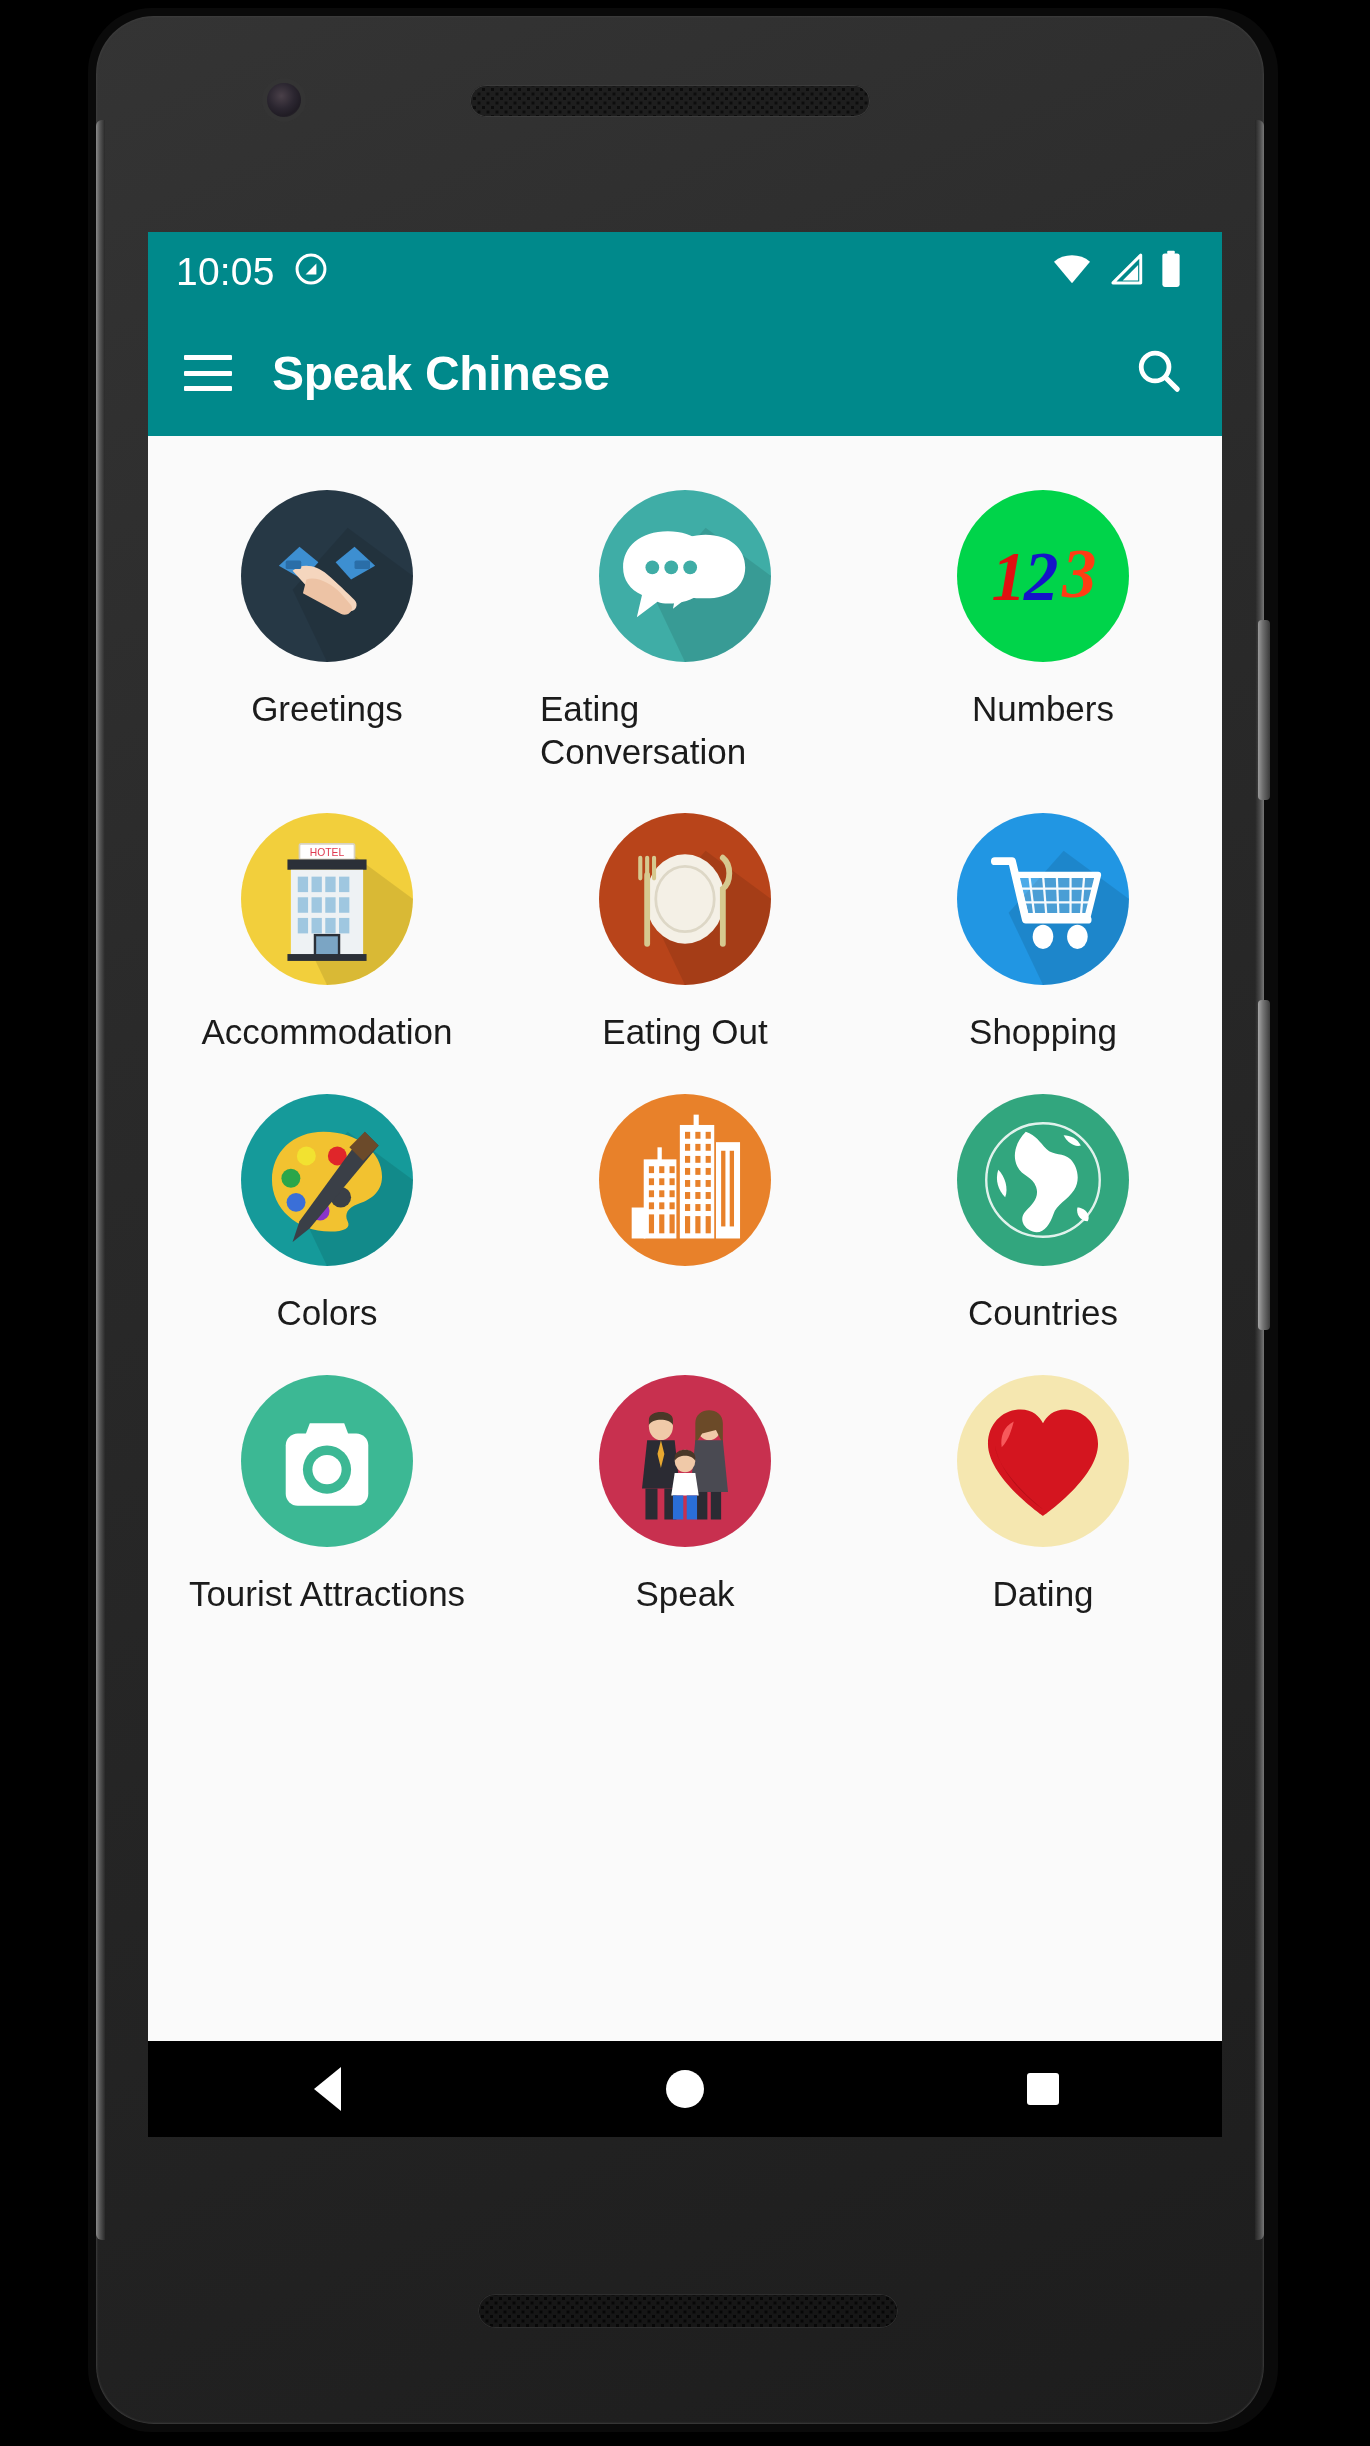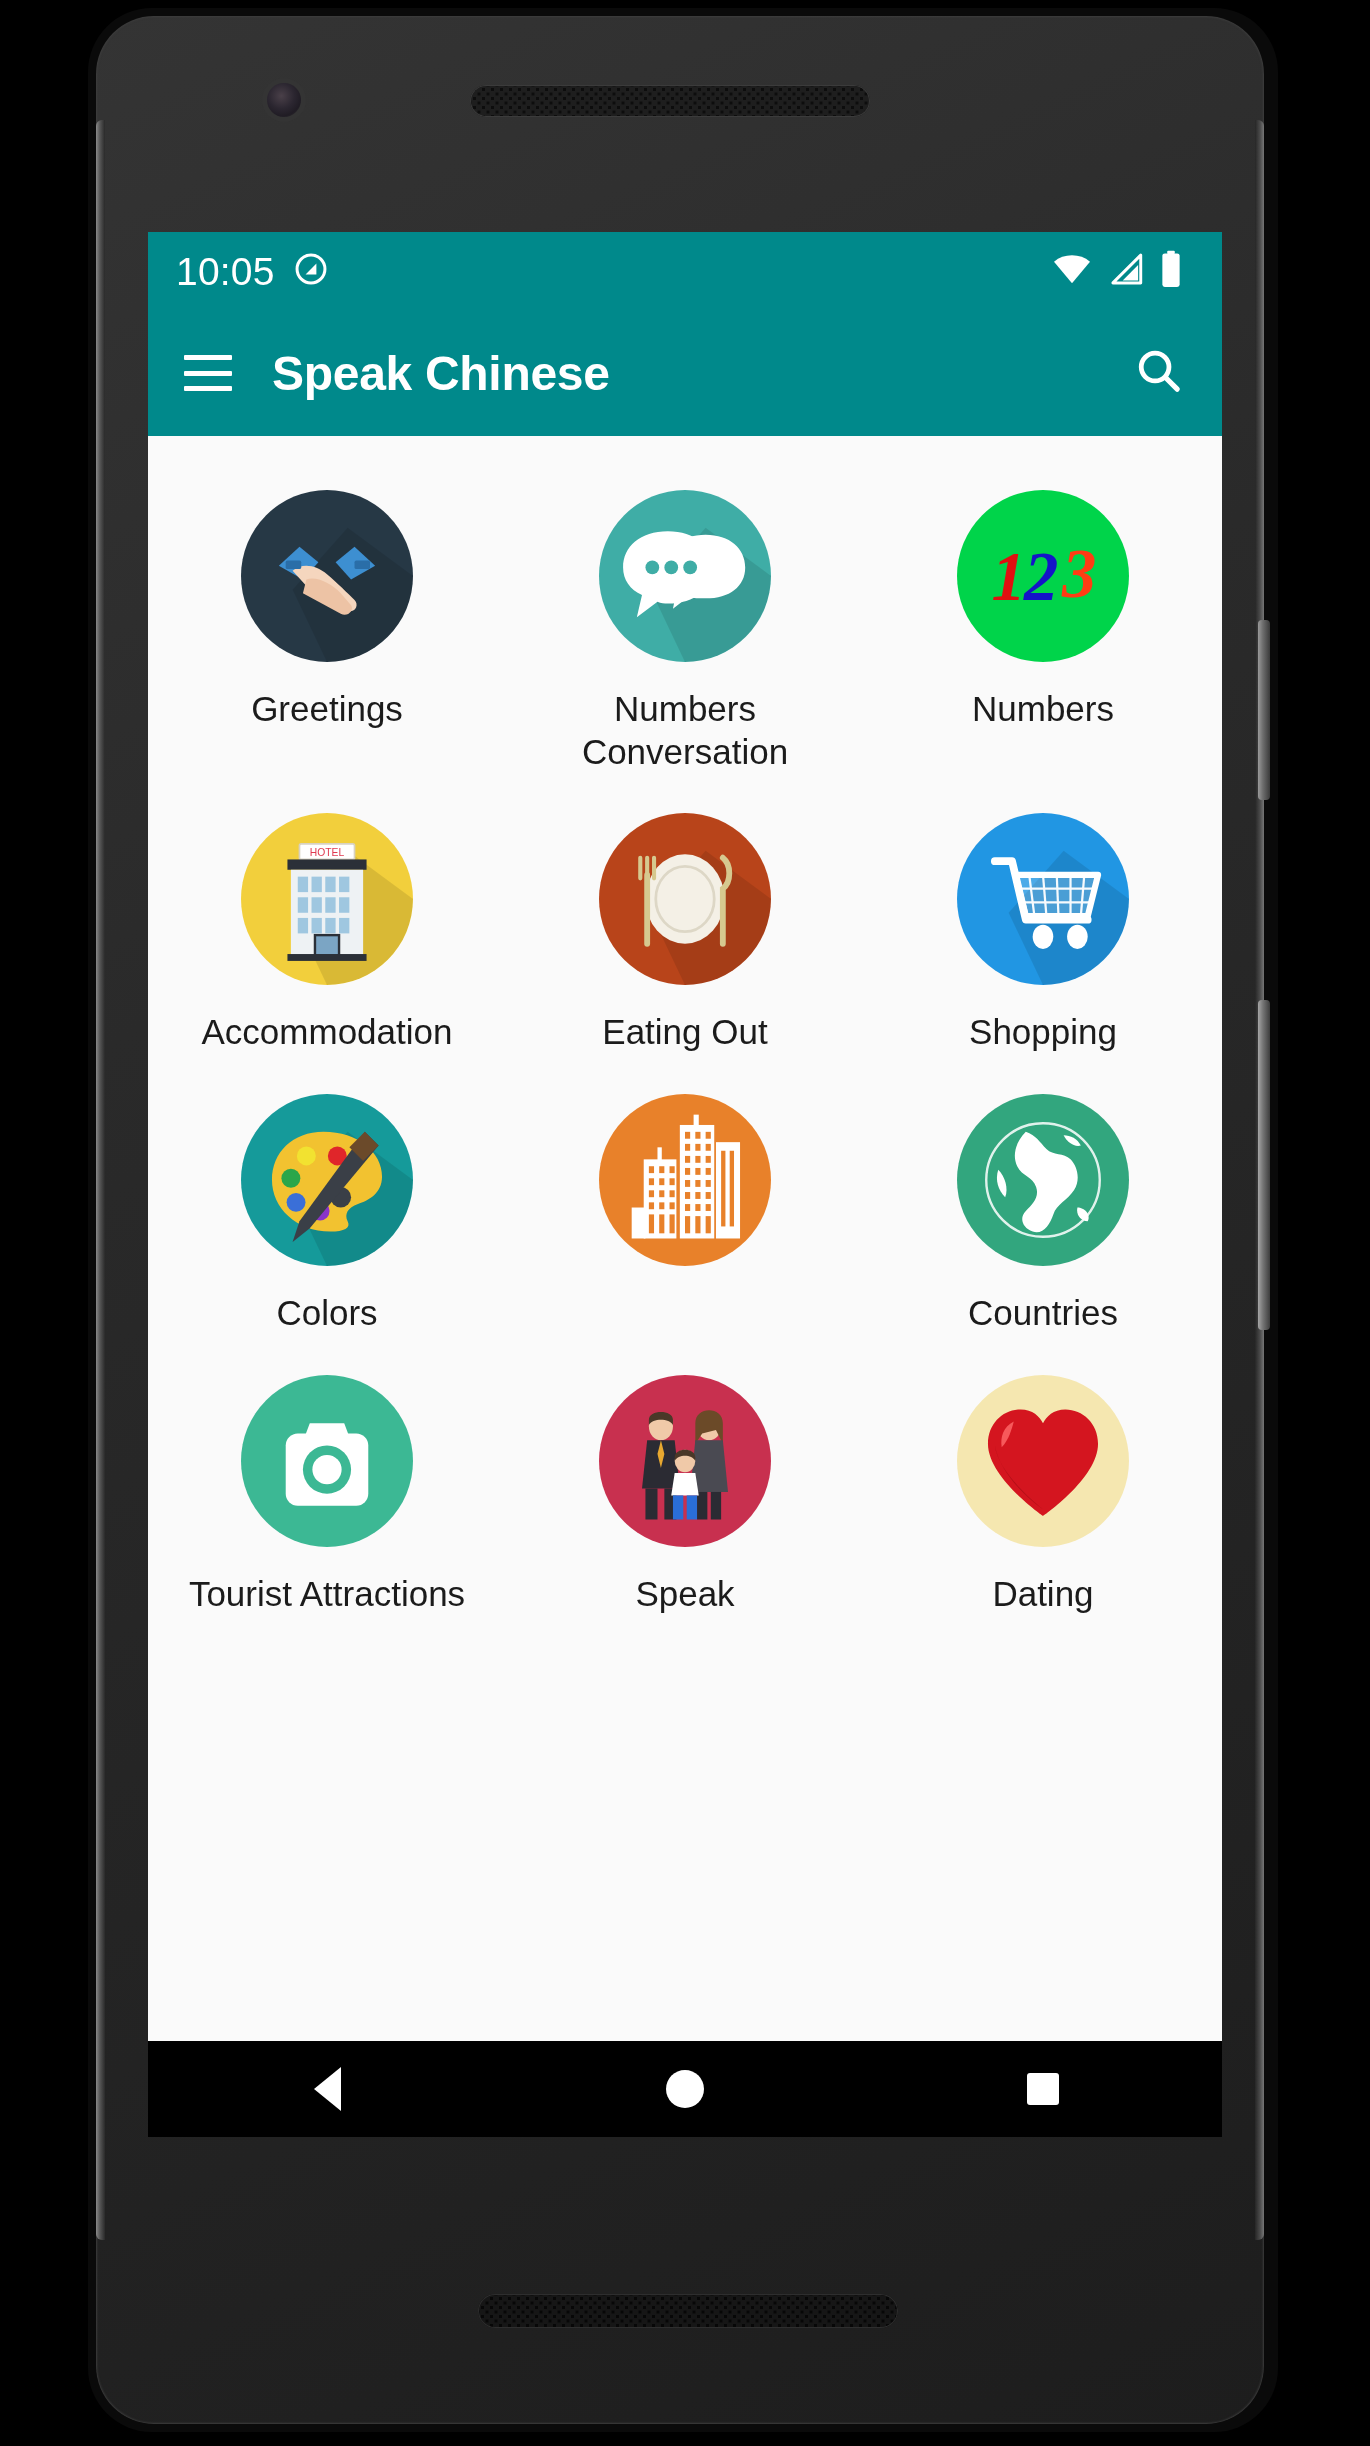--- a/index.html
+++ b/index.html
@@ -177,21 +177,21 @@
     display: flex; align-items: center; justify-content: center;
     position: relative;
     overflow: hidden;
     flex: none;
   }
   .tile-icon svg { display: block; }
   .tile-label {
     margin-top: 26px;
     font-size: 35px;
     color: #1b1b1b;
-    text-align: center;
+    text-align: left;
     line-height: 1.22;
     max-width: 290px;
   }
 
   
   .nav-bar {
     position: absolute;
     left: 148px; top: 2041px;
     width: 1074px; height: 96px;
     background: #000;
@@ -293,21 +293,21 @@
           <div class="tile-icon" style="background: rgb(63, 173, 166);">
             <svg width="172" height="172" viewBox="0 0 100 100">
               <path d="M50 100 A50 50 0 0 0 100 50 L62 22 L30 58 Z" fill="rgba(0,0,0,0.10)"></path>
               <path d="M62 26 C76 26 85 34 85 45 C85 56 76 63 62 63 C58 63 55 63 52 62 L43 69 L45 59 C38 56 34 51 34 45 C34 34 48 26 62 26 Z" fill="#fff"></path>
               <path d="M40 24 C24 24 14 33 14 45 C14 52 18 58 25 61 L22 74 L34 65 C36 66 38 66 40 66 C56 66 66 57 66 45 C66 33 56 24 40 24 Z" fill="#fff"></path>
               <circle cx="31" cy="45" r="4" fill="#3fada6"></circle>
               <circle cx="42" cy="45" r="4" fill="#3fada6"></circle>
               <circle cx="53" cy="45" r="4" fill="#3fada6"></circle>
             </svg>
           </div>
-          <div class="tile-label">Numbers Conversation</div>
+          <div class="tile-label">Eating Conversation</div>
         </div>
         <div class="tile">
           <div class="tile-icon" style="background: rgb(0, 212, 74);">
             <svg width="172" height="172" viewBox="0 0 100 100">
               <text x="20" y="64" font-family="Liberation Serif, serif" font-size="40" font-weight="bold" font-style="italic" fill="#e01010">1</text>
               <text x="39" y="64" font-family="Liberation Serif, serif" font-size="40" font-weight="bold" font-style="italic" fill="#1414c8">2</text>
               <text x="61" y="62" font-family="Liberation Serif, serif" font-size="40" font-weight="bold" font-style="italic" fill="#ff3c14">3</text>
             </svg>
           </div>
           <div class="tile-label">Numbers</div>

